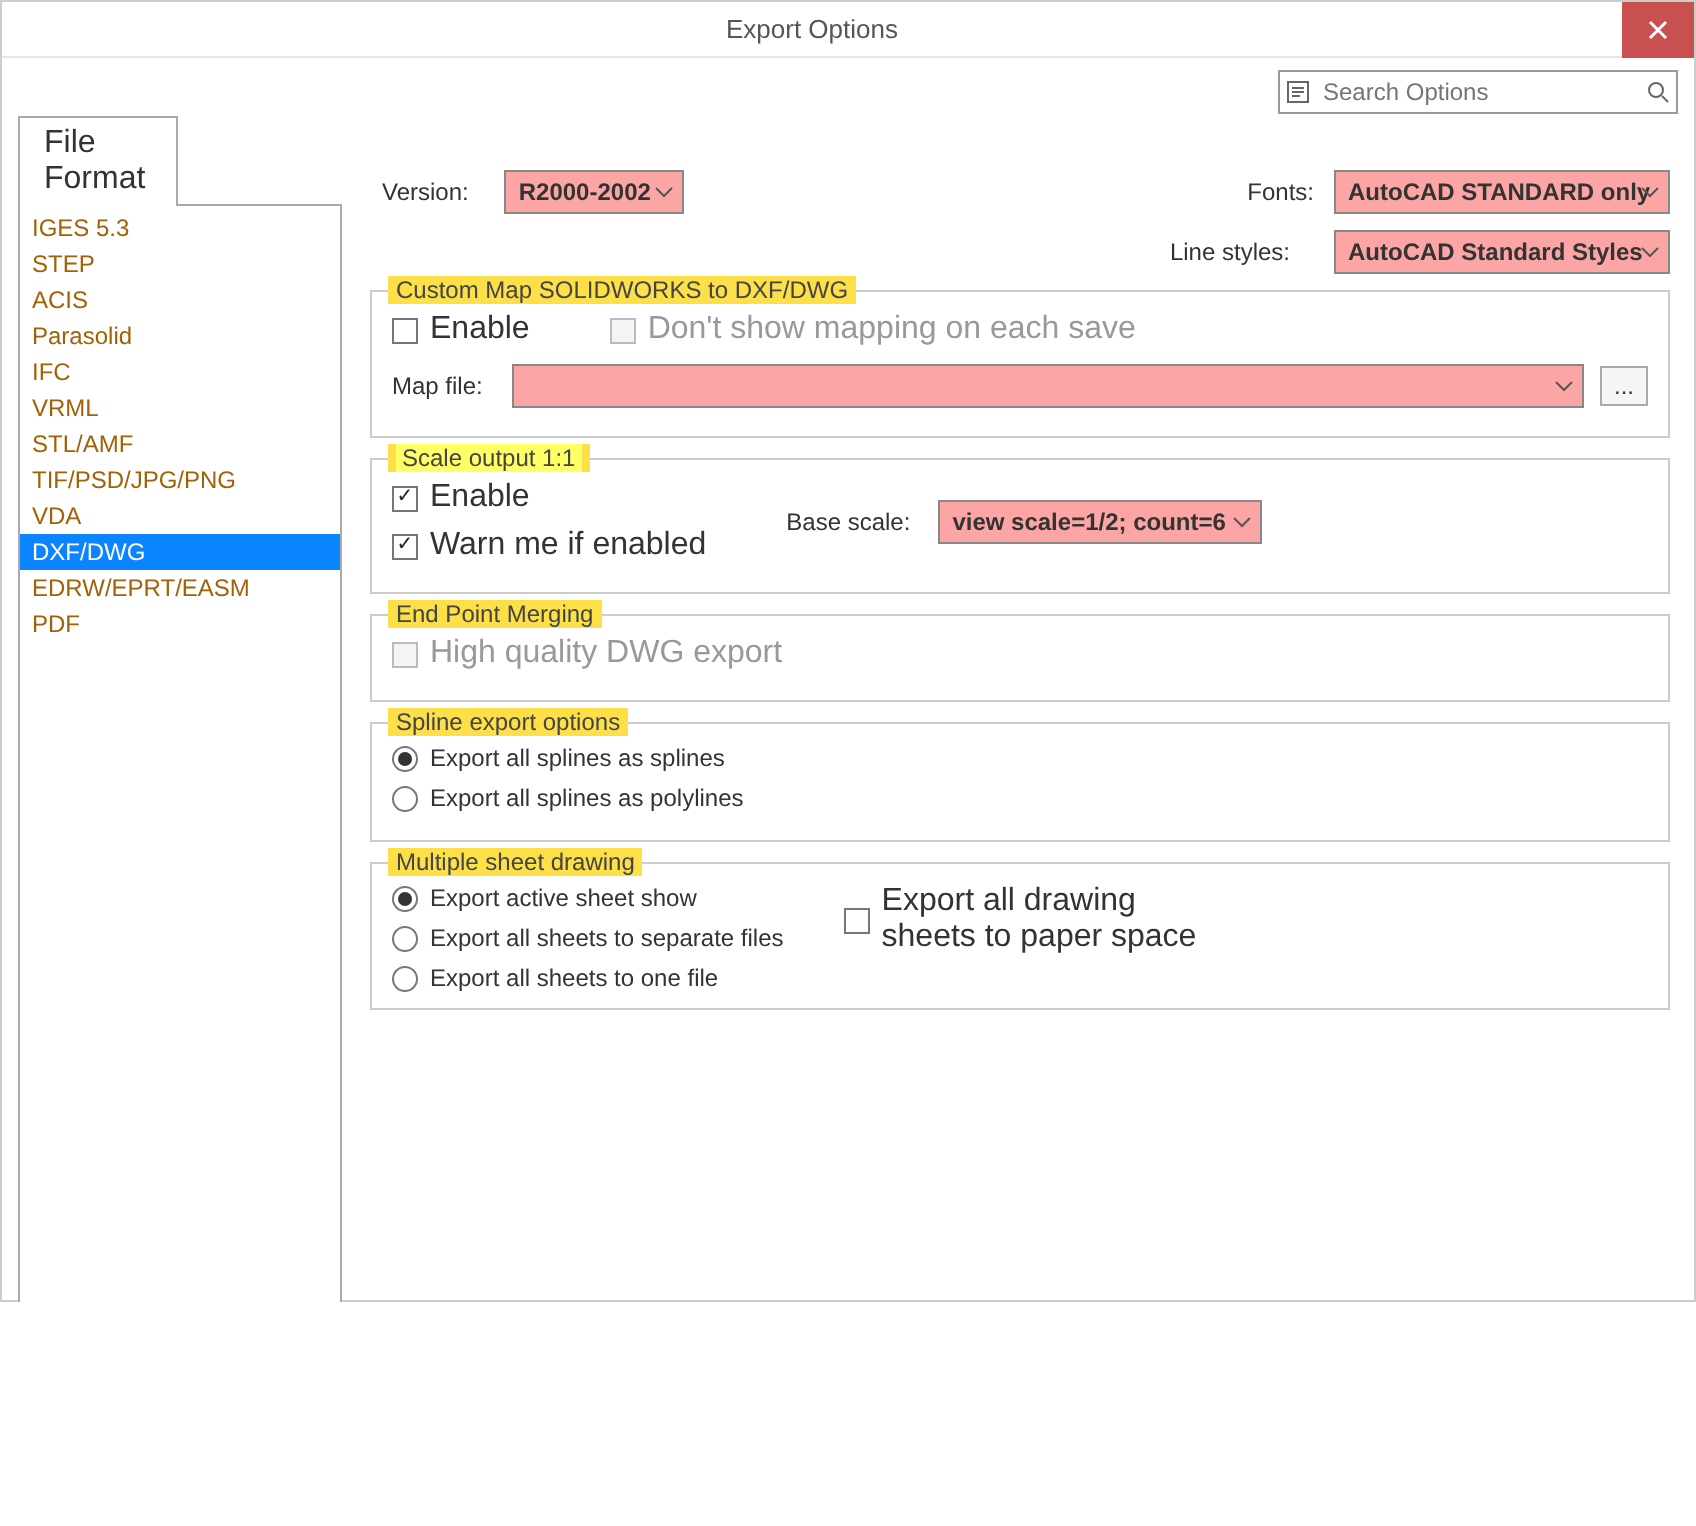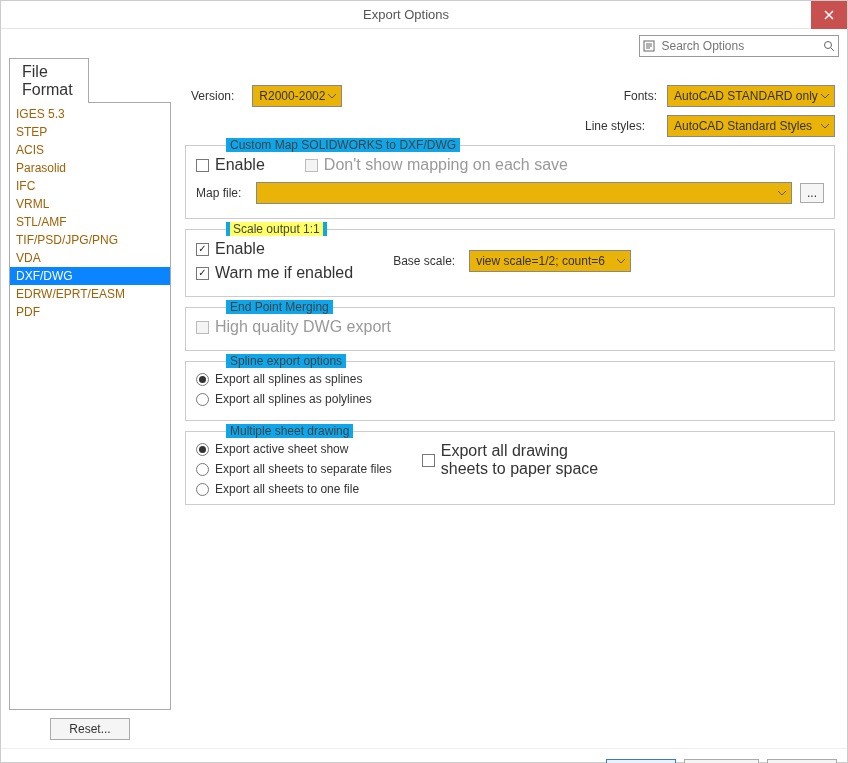--- a/index.html
+++ b/index.html
@@ -1,18 +1,18 @@
 <!DOCTYPE html>
 <html><head>
 <meta charset="utf-8">
 <style>
 * { box-sizing: border-box; margin: 0; padding: 0; }
 body { font-family: "Segoe UI", Arial, sans-serif; font-size: 12px; color: #333; background: #fff; }
 
-.window { width: 848px; height: 763px; border: 1px solid #ccc; display: flex; flex-direction: column; background: #fff; position: relative; }
+.window { width: 848px; height: 651px; border: 1px solid #ccc; display: flex; flex-direction: column; background: #fff; position: relative; }
 
 .titlebar { display: flex; align-items: center; height: 28px; background: #fff; border-bottom: 1px solid #e5e5e5; }
 .titlebar .title { flex: 1; text-align: center; font-size: 13px; color: #555; }
 .titlebar .close { width: 36px; height: 28px; background: #c8504e; display: flex; align-items: center; justify-content: center; cursor: pointer; }
 .titlebar .close svg { width: 10px; height: 10px; }
 
 .searchrow { display: flex; justify-content: flex-end; padding: 6px 8px 0 8px; }
 .searchbox { display: flex; align-items: center; border: 1px solid #999; width: 200px; height: 22px; background: #fff; }
 .searchicon { width: 20px; display: flex; align-items: center; justify-content: center; color: #555; }
 .searchinput { border: none; outline: none; flex: 1; font-size: 12px; padding: 0 4px; }
@@ -26,26 +26,26 @@
 .listitem { padding: 2px 6px; cursor: pointer; white-space: nowrap; color: #a16207; }
 .listitem.selected { background: #0a84ff; color: #fff; }
 .resetrow { display: flex; justify-content: center; margin-top: 8px; }
 .btn { border: 1px solid #aaa; background: #f5f5f5; padding: 3px 18px; font-size: 12px; cursor: pointer; min-width: 64px; text-align: center; }
 .btn.primary { border: 1px solid #3b78c9; background: #eaf2fb; }
 
 .rightcol { flex: 1; padding: 6px 4px; overflow: auto; }
 
 .row { display: flex; align-items: center; margin-bottom: 6px; }
 .lbl { font-size: 12px; color: #333; }
-.select { border: 1px solid #888; background: #eab308; height: 22px; font-size: 12px; display: flex; align-items: center; padding: 0 6px; position: relative; cursor: pointer; }
+.select { border: 1px solid #888; background: #fca5a5; height: 22px; font-size: 12px; display: flex; align-items: center; padding: 0 6px; position: relative; cursor: pointer; font-weight: bold; }
 .select .caret { position: absolute; right: 4px; top: 4px; }
 .caret svg { width: 10px; height: 10px; }
 
 .group { border: 1px solid #ccc; margin: 6px 0 10px 0; position: relative; padding: 10px 10px 8px 10px; }
-.group > .legend { position: absolute; top: -8px; left: 8px; background: #0ea5e9; padding: 0 4px; font-size: 12px; color: #444; margin-left: 32px; }
+.group > .legend { position: absolute; top: -8px; left: 8px; background: #fde047; padding: 0 4px; font-size: 12px; color: #444; }
 .highlight { background: #ffff66; padding: 0 3px; }
 
 .chk { display: inline-flex; align-items: center; gap: 6px; font-size: 16px; cursor: pointer; }
 .chkbox { width: 13px; height: 13px; border: 1px solid #777; display: inline-flex; align-items: center; justify-content: center; background: #fff; }
 .chkbox.checked::after { content: "✓"; font-size: 10px; line-height: 1; color: #222; }
 .chkbox.disabled { border-color: #bbb; background: #f4f4f4; }
 .chk.disabled { color: #999; cursor: default; }
 
 .rad { display: inline-flex; align-items: center; gap: 6px; font-size: 12px; cursor: pointer; }
 .radcircle { width: 13px; height: 13px; border: 1px solid #777; border-radius: 50%; display: inline-flex; align-items: center; justify-content: center; background: #fff; }

